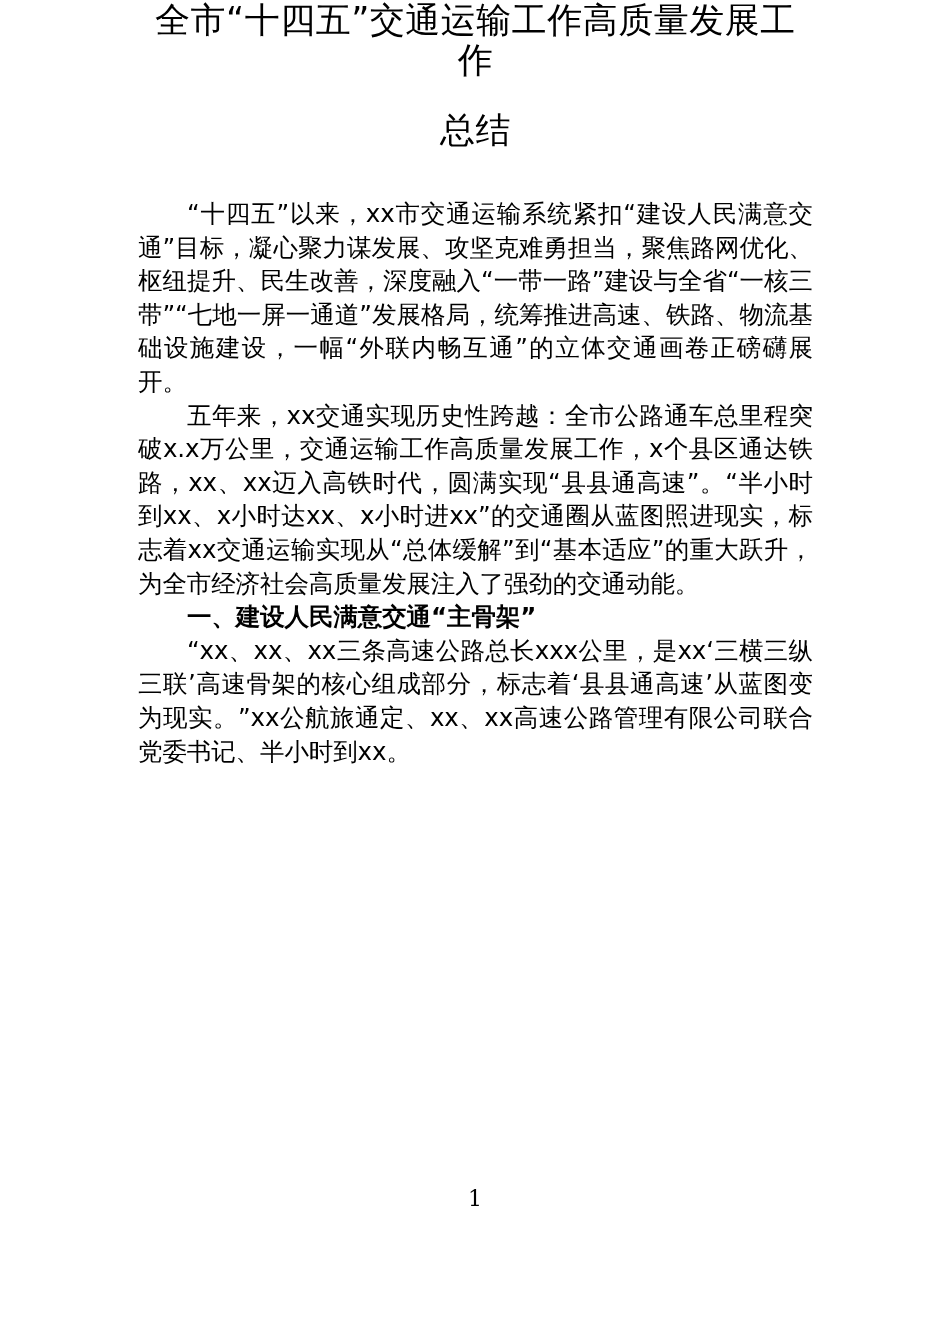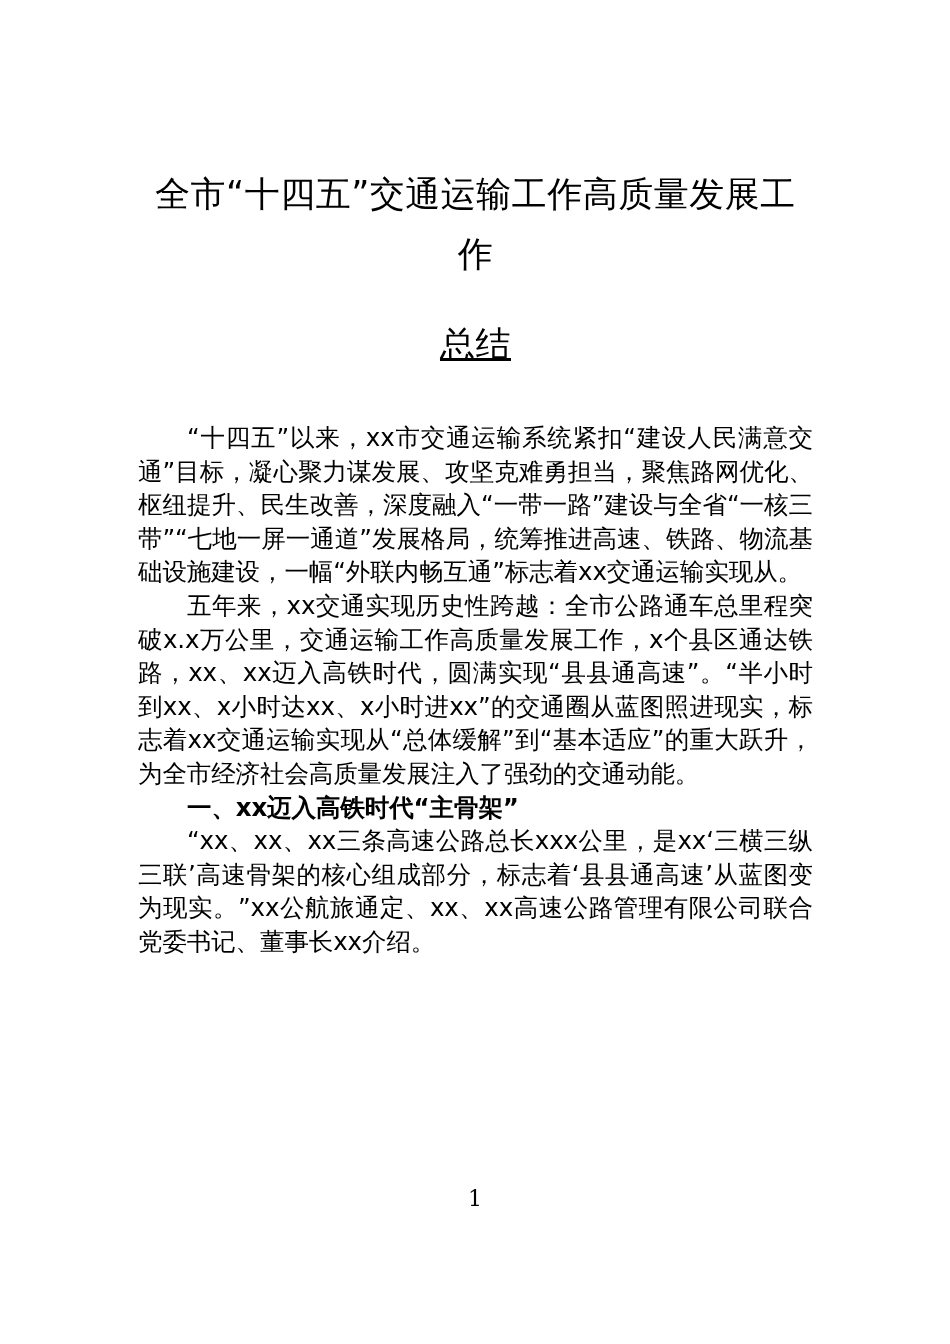--- a/index.html
+++ b/index.html
@@ -20,34 +20,32 @@
   }
   .doc-body {
     position: absolute;
     left: 138px;
     top: 0;
     width: 675px;
   }
   .doc-title {
     font-family: "DejaVu Sans", sans-serif;
     font-size: 35px;
-    line-height: 60px;
+    line-height: 40px;
     color: #000000;
     text-align: center;
     letter-spacing: 0.5px;
     margin: 0;
-    padding-top: 164px;
     font-weight: 400;
   }
   .title-line {
     display: block;
   }
   .title-line.second {
     margin-top: 30px;
-    text-decoration: underline;
   }
   .para {
     font-family: "DejaVu Sans", sans-serif;
     font-size: 24.5px;
     line-height: 33.6px;
     color: #000000;
     text-align: justify;
     text-justify: inter-ideograph;
     text-indent: 49px;
     margin: 0;
@@ -83,26 +81,26 @@
 
 <div id="page">
 
   <div class="doc-body">
 
     <h1 class="doc-title">
       <span class="title-line">全市“十四五”交通运输工作高质量发展工作</span>
       <span class="title-line second">总结</span>
     </h1>
 
-    <p class="para first-para">“十四五”以来，xx市交通运输系统紧扣“建设人民满意交通”目标，凝心聚力谋发展、攻坚克难勇担当，聚焦路网优化、枢纽提升、民生改善，深度融入“一带一路”建设与全省“一核三带”“七地一屏一通道”发展格局，统筹推进高速、铁路、物流基础设施建设，一幅“外联内畅互通”标志着xx交通运输实现从。</p>
+    <p class="para first-para">“十四五”以来，xx市交通运输系统紧扣“建设人民满意交通”目标，凝心聚力谋发展、攻坚克难勇担当，聚焦路网优化、枢纽提升、民生改善，深度融入“一带一路”建设与全省“一核三带”“七地一屏一通道”发展格局，统筹推进高速、铁路、物流基础设施建设，一幅“外联内畅互通”的立体交通画卷正磅礴展开。</p>
 
     <p class="para">五年来，xx交通实现历史性跨越：全市公路通车总里程突破x.x万公里，交通运输工作高质量发展工作，x个县区通达铁路，xx、xx迈入高铁时代，圆满实现“县县通高速”。“半小时到xx、x小时达xx、x小时进xx”的交通圈从蓝图照进现实，标志着xx交通运输实现从“总体缓解”到“基本适应”的重大跃升，为全市经济社会高质量发展注入了强劲的交通动能。</p>
 
-    <p class="heading">一、xx迈入高铁时代“主骨架”</p>
+    <p class="heading">一、建设人民满意交通“主骨架”</p>
 
 
-    <p class="para">“xx、xx、xx三条高速公路总长xxx公里，是xx‘三横三纵三联’高速骨架的核心组成部分，标志着‘县县通高速’从蓝图变为现实。”xx公航旅通定、xx、xx高速公路管理有限公司联合党委书记、董事长xx介绍。</p>
+    <p class="para">“xx、xx、xx三条高速公路总长xxx公里，是xx‘三横三纵三联’高速骨架的核心组成部分，标志着‘县县通高速’从蓝图变为现实。”xx公航旅通定、xx、xx高速公路管理有限公司联合党委书记、半小时到xx。</p>
 
   </div>
 
   <div class="page-number">1</div>
 
 </div>
 
 </body></html>

